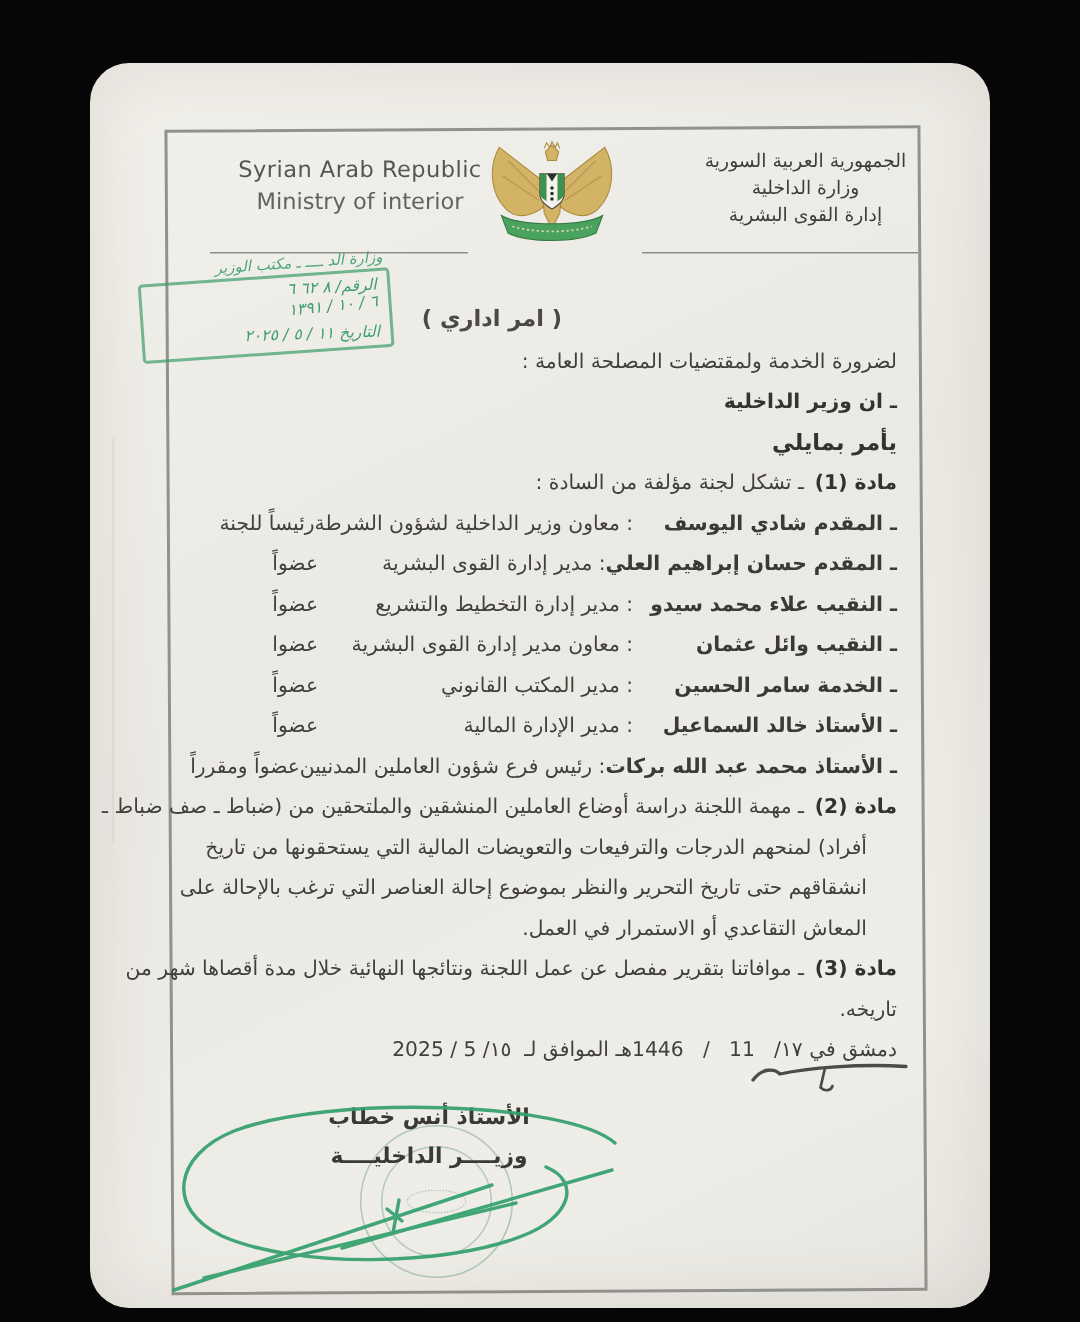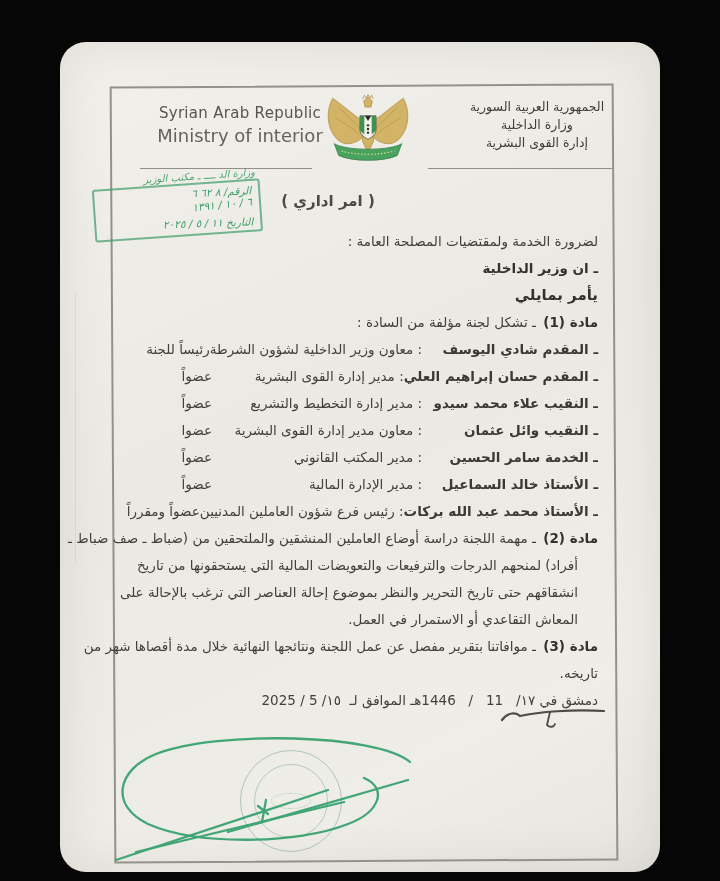--- a/index.html
+++ b/index.html
@@ -15,30 +15,30 @@
     border-radius:26px;
   }
   .crease{position:absolute;left:15px;top:250px;width:1px;height:270px;background:rgba(60,60,55,.08);}
   .frame{
     position:absolute;left:52px;top:43px;width:500px;height:773px;
     border:2px solid #92918b;transform:rotate(-.35deg);
   }
   
   .lh-en{position:absolute;left:85px;top:62px;width:190px;text-align:center;color:#56554f;}
   .lh-en .l1{font-size:15px;letter-spacing:.3px;}
-  .lh-en .l2{font-size:18px;margin-top:3px;color:#63625c;}
+  .lh-en .l2{font-size:15px;margin-top:3px;color:#63625c;}
   .lh-ar{position:absolute;left:402px;top:56px;width:150px;text-align:center;direction:rtl;
          font-weight:normal;font-size:12.5px;line-height:18px;color:#3e3d38;}
   .emblem{position:absolute;left:264px;top:50px;}
   .divider{position:absolute;top:126px;height:1px;background:#8f8e88;}
   .div-left{left:80px;width:172px;}
   .div-right{left:368px;width:184px;}
   .ref{position:absolute;left:330px;top:133px;width:208px;text-align:right;direction:rtl;
        font-size:13.5px;font-weight:bold;color:#45443f;}
-  .doc-title{position:absolute;left:52px;top:150px;width:432px;text-align:center;direction:rtl;
+  .doc-title{position:absolute;left:52px;top:161px;width:432px;text-align:center;direction:rtl;
        font-size:15px;font-weight:bold;color:#4a4944;letter-spacing:1px;}
   
   .stamp{position:absolute;left:33px;top:130px;width:168px;transform:rotate(-4deg);
          direction:rtl;color:#3f9f6a;}
   .stamp .sh{font-size:10px;font-style:italic;margin:0 4px 1px 0;opacity:.9;}
   .stamp .sbox{border:2px solid rgba(58,156,104,.7);border-radius:3px;padding:1px 7px 3px;
          font-size:10.5px;line-height:15px;font-style:italic;}
   .stamp .sbox div:nth-child(1){transform:rotate(1deg);}
   .stamp .sbox div:nth-child(2){transform:rotate(-2deg);}
   .stamp .sbox div:nth-child(3){transform:rotate(2deg);}
@@ -191,20 +191,24 @@
 
   <div class="scribble">
     <svg width="112" height="34" viewBox="0 0 112 34" aria-hidden="true">
       <path d="M4 22 C 10 14 18 14 22 18 C 40 14 75 11 106 13" fill="none" stroke="#4c4b47" stroke-width="2.2" stroke-linecap="round"></path>
       <path d="M52 14 l-3 13 M49 27 c3 3 7 2 8 -1" fill="none" stroke="#4c4b47" stroke-width="1.8" stroke-linecap="round"></path>
     </svg>
   </div>
 
   <div class="seal"></div>
 
+  <div class="sig">
+    <div>الأستاذ أنس خطاب</div>
+    <div>وزيــــر الداخليــــة</div>
+  </div>
 
   <div class="ink-sig">
     <svg width="330" height="140" viewBox="0 0 330 140" aria-hidden="true">
       <g fill="none" stroke="#33a06c" stroke-width="2.3" stroke-linecap="round" opacity=".92">
         <path d="M302 34 C 270 6 110 2 48 26 C 8 42 2 78 40 96 C 90 118 190 116 240 96 C 272 84 280 60 256 50"></path>
         <path d="M8 132 L220 62"></path>
         <path d="M28 124 L236 74"></path>
         <path d="M120 104 L300 52"></path>
         <path d="M150 78 l10 8 M158 72 l-4 22"></path>
       </g>

